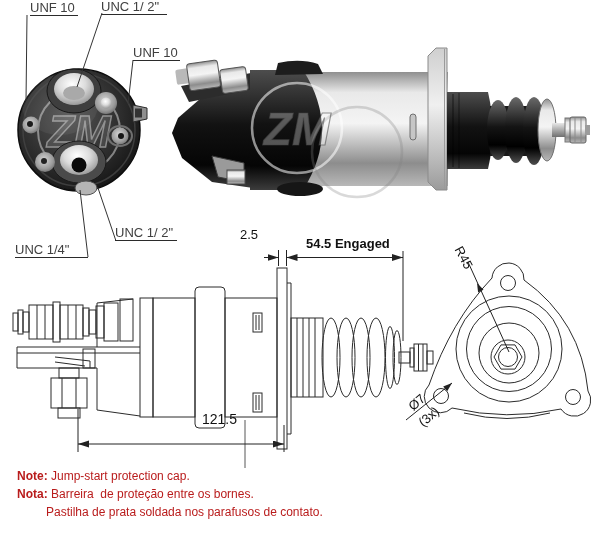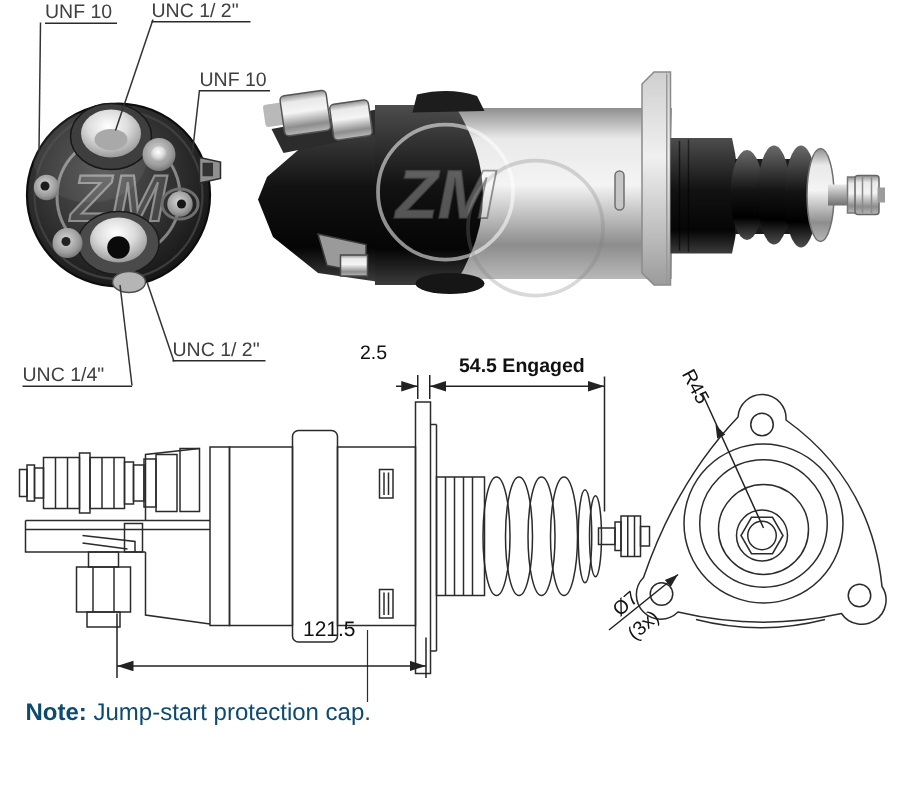--- a/index.html
+++ b/index.html
@@ -12,21 +12,21 @@
   .lbl{
     position:absolute;font-size:13px;line-height:14px;color:#404040;
     border-bottom:1.4px solid #2b2b2b;white-space:nowrap;
   }
   .dim{
     position:absolute;font-size:13px;line-height:14px;color:#111;white-space:nowrap;
   }
   .dim.big{font-size:14px;}
   .rot{transform-origin:0 0;}
   .notes{
-    position:absolute;left:17px;top:467px;font-size:16px;line-height:18px;color:#0c4a6e;
+    position:absolute;left:17px;top:467px;font-size:12px;line-height:18px;color:#b91c1c;
   }
   .note-line{white-space:pre;}
   .note-label{font-weight:700;}
   .note-indent{padding-left:29px;}
 </style>
 </head>
 <body>
 
 <div id="canvas">
 
@@ -289,15 +289,17 @@
   <div class="dim" style="left:240px;top:228px;text-align:right;">2.5</div>
   <div class="dim" style="left:306px;top:237px;font-weight:bold;">54.5 Engaged</div>
   <div class="dim big" style="left:166px;top:412px;margin-left:36px;">121.5</div>
 
   <div class="dim rot" style="left:464px;top:244px;transform:rotate(62deg);">R45</div>
   <div class="dim rot" style="left:406px;top:403px;transform:rotate(-41deg);">Ø7</div>
   <div class="dim rot" style="left:416px;top:419px;transform:rotate(-41deg);">(3x)</div>
 
   <div class="notes">
     <div class="note-line"><span class="note-label">Note:</span> <span>Jump-start protection cap.</span></div>
+    <div class="note-line"><span class="note-label">Nota:</span> <span>Barreira  de proteção entre os bornes.</span></div>
+    <div class="note-line note-indent"><span>Pastilha de prata soldada nos parafusos de contato.</span></div>
   </div>
 
 </div>
 
 </body></html>

